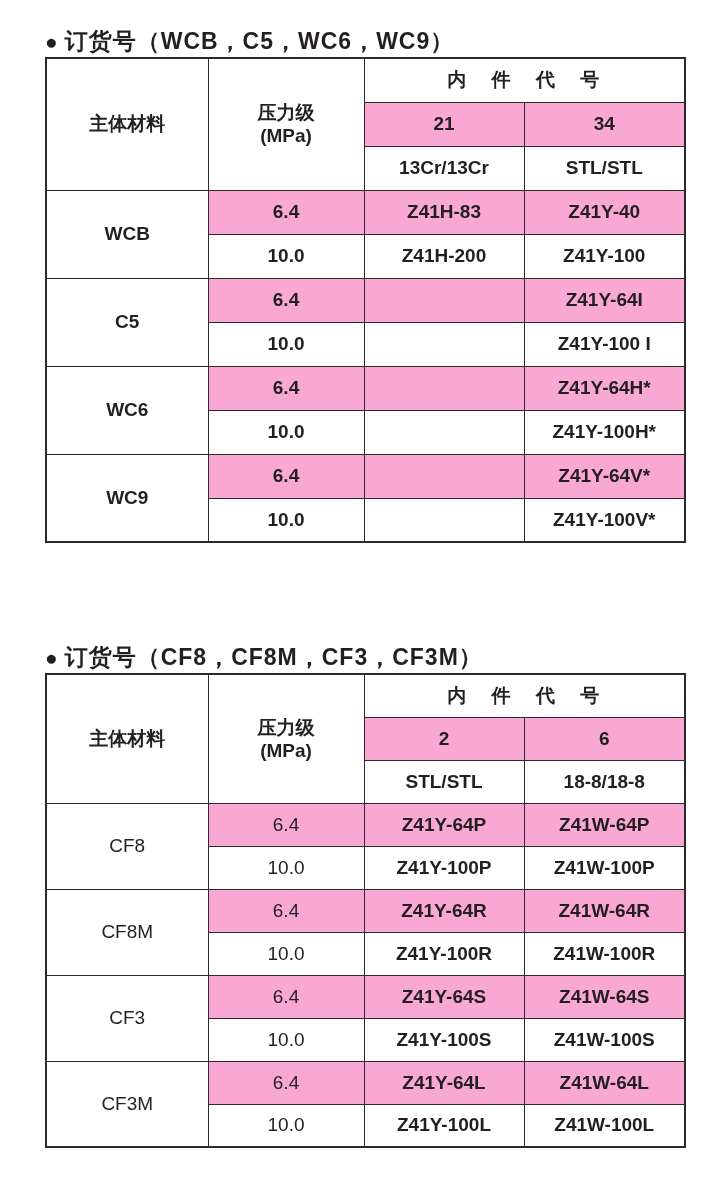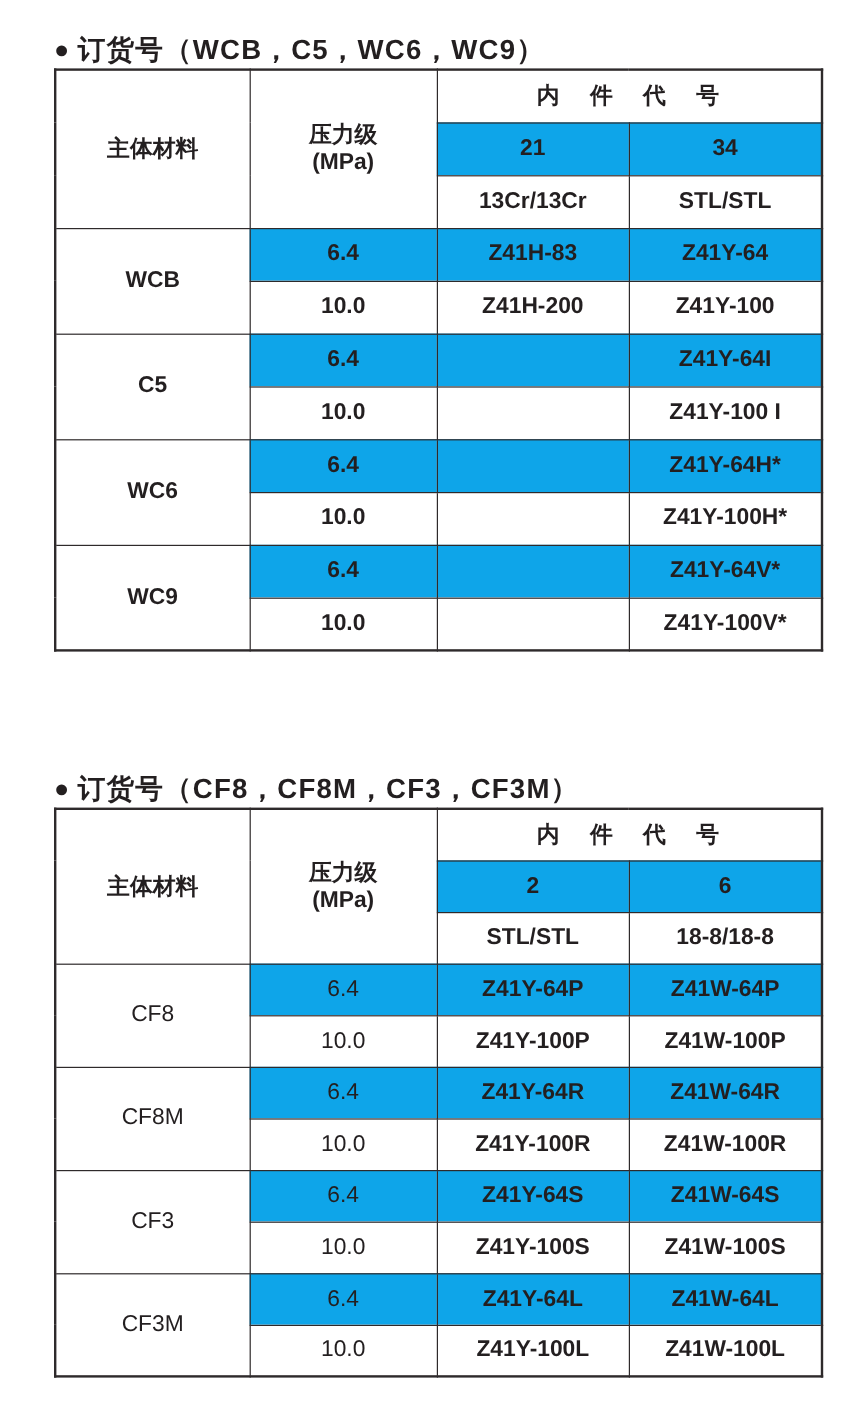--- a/index.html
+++ b/index.html
@@ -41,21 +41,21 @@
   .order-table th, .order-table td {
     border:1px solid #2e2a2b;
     text-align:center;
     vertical-align:middle;
     font-size:19px;
     font-weight:700;
     padding:0;
     color:#231f20;
     background:#ffffff;
   }
-  .order-table .shaded { background:#0ea5e9; }
+  .order-table .shaded { background:#f9a8d4; }
   .order-table .internals-th { word-spacing:16px; letter-spacing:2px;border-radius:21px; }
   .order-table .pressure-th div { line-height:23px; }
 
   
   #table2 td.material-cell, #table2 td.pressure-cell { font-weight:400; }
 </style>
 </head>
 <body>
 
 <div class="page">
@@ -87,21 +87,21 @@
         <tr>
           <th>13Cr/13Cr</th>
           <th>STL/STL</th>
         </tr>
       </thead>
       <tbody>
         <tr>
           <td rowspan="2" class="material-cell">WCB</td>
           <td class="pressure-cell shaded">6.4</td>
           <td class="code-cell shaded">Z41H-83</td>
-          <td class="code-cell shaded">Z41Y-64</td>
+          <td class="code-cell shaded">Z41Y-40</td>
         </tr>
         <tr>
           <td class="pressure-cell">10.0</td>
           <td class="code-cell">Z41H-200</td>
           <td class="code-cell">Z41Y-100</td>
         </tr>
         <tr>
           <td rowspan="2" class="material-cell">C5</td>
           <td class="pressure-cell shaded">6.4</td>
           <td class="code-cell shaded"></td>

